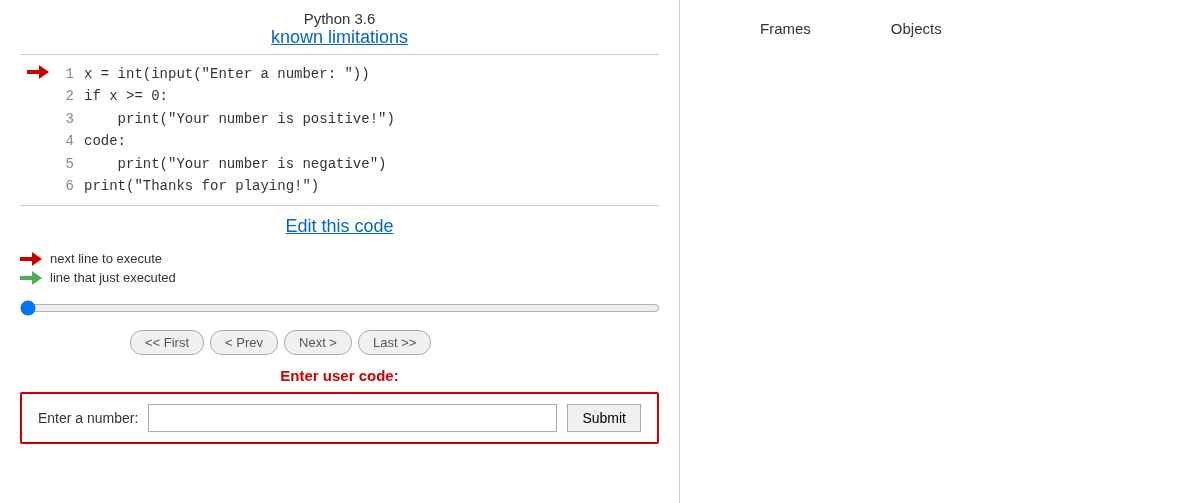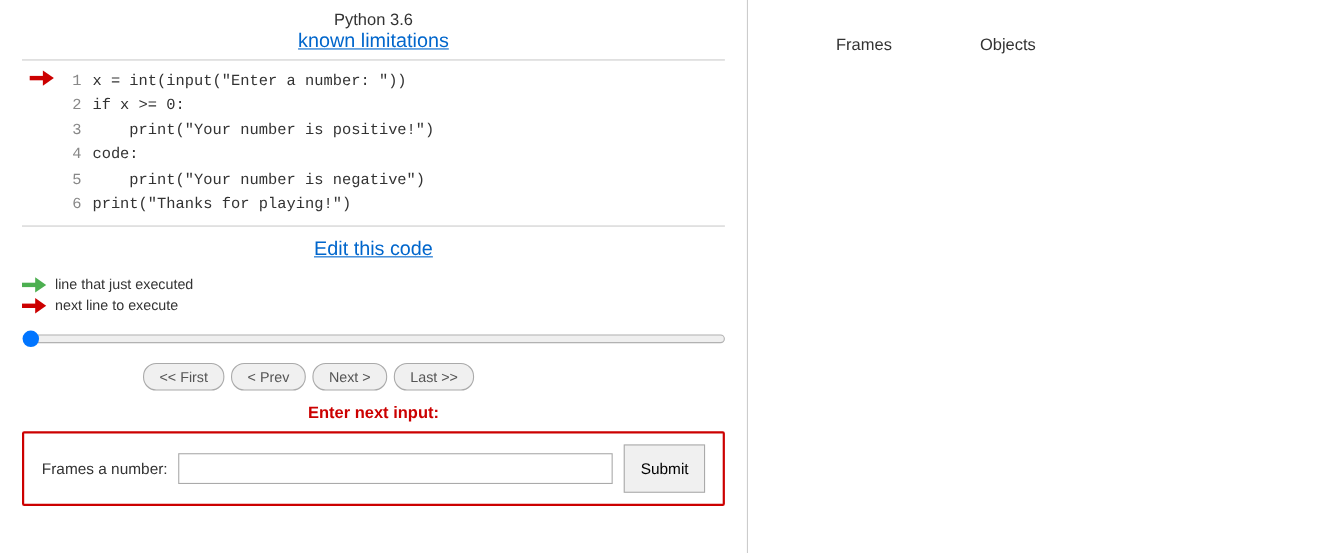--- a/index.html
+++ b/index.html
@@ -14,21 +14,21 @@
       width: 1200px;
       min-height: 503px;
     }
     .left-panel {
       width: 680px;
       padding: 10px 20px;
       border-right: 1px solid #ccc;
     }
     .right-panel {
       flex: 1;
-      padding: 22px 20px;
+      padding: 10px 20px;
     }
     .right-header {
       display: flex;
       gap: 80px;
       padding: 10px 60px;
     }
     .right-header span {
       font-size: 15px;
       color: #333;
     }
@@ -159,21 +159,21 @@
       padding: 4px 6px;
       font-size: 14px;
       height: 28px;
     }
     .input-area button {
       padding: 4px 14px;
       background: #f0f0f0;
       border: 1px solid #aaa;
       cursor: pointer;
       font-size: 14px;
-      height: 44px;
+      height: 28px;
     }
     
     .fat-arrow {
       display: inline-block;
       position: relative;
       width: 22px;
       height: 12px;
     }
     .fat-arrow::before {
       content: '';
@@ -248,48 +248,48 @@
         <span class="code-text">print("Thanks for playing!")</span>
       </div>
     </div>
 
     <div class="edit-link-container">
       <a class="edit-link">Edit this code</a>
     </div>
 
     <div class="legend">
       <div class="legend-item">
+        <span class="legend-arrow-red">
+          <span class="fat-arrow" style="color:#cc0000;"></span>
+        </span>
+        <span>next line to execute</span>
+      </div>
+      <div class="legend-item">
         <span class="legend-arrow-green">
           <span class="fat-arrow" style="color:#4caf50;"></span>
         </span>
         <span>line that just executed</span>
-      </div>
-      <div class="legend-item">
-        <span class="legend-arrow-red">
-          <span class="fat-arrow" style="color:#cc0000;"></span>
-        </span>
-        <span>next line to execute</span>
       </div>
     </div>
 
     <div class="slider-container">
       <input type="range" min="0" max="100" value="0" style="">
     </div>
 
     <div class="nav-buttons">
       <button class="nav-btn">&lt;&lt; First</button>
       <button class="nav-btn">&lt; Prev</button>
       <button class="nav-btn">Next &gt;</button>
       <button class="nav-btn">Last &gt;&gt;</button>
     </div>
 
-    <div class="user-input-label">Enter next input:</div>
+    <div class="user-input-label">Enter user code:</div>
 
     <div class="input-area">
-      <label>Frames a number:</label>
+      <label>Enter a number:</label>
       <input type="text" style="">
       <button>Submit</button>
     </div>
   </div>
 
   <div class="right-panel">
     <div class="right-header">
       <span>Frames</span>
       <span>Objects</span>
     </div>

